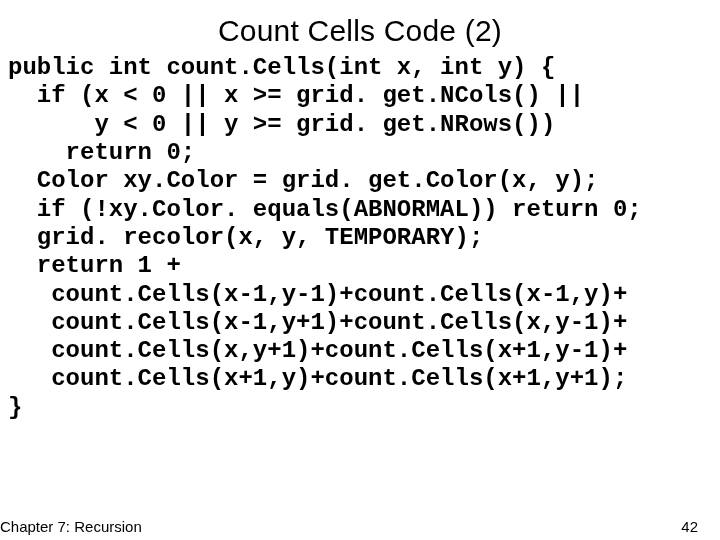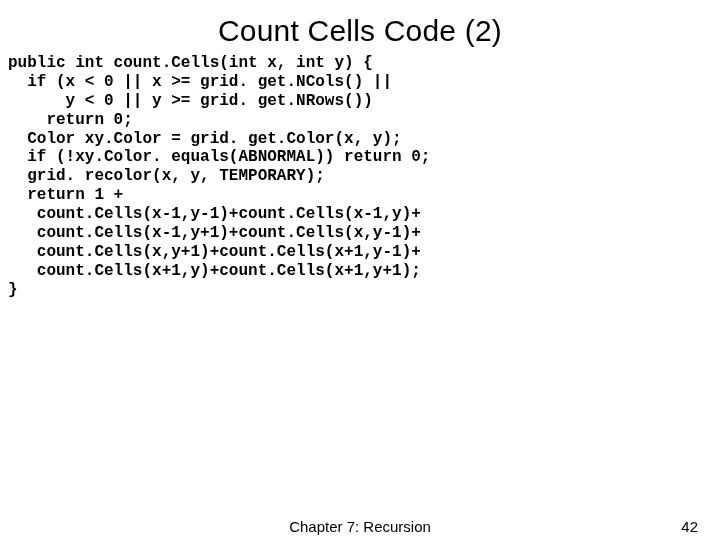--- a/index.html
+++ b/index.html
@@ -22,38 +22,38 @@
   .title {
     text-align: center;
     font-size: 30px;
     font-weight: 400;
     margin: 4px 0 6px 0;
     letter-spacing: 0.2px;
   }
   .code {
     font-family: "Courier New", Courier, monospace;
     font-weight: bold;
-    font-size: 16px;
+    font-size: 24px;
     line-height: 1.18;
     white-space: pre;
     letter-spacing: 0;
   }
   .footer {
     position: absolute;
     left: 0;
     right: 0;
     bottom: 22px;
     width: 100%;
     font-size: 15px;
   }
   .footer-center {
     position: absolute;
     left: 0;
     right: 0;
-    text-align: center;
+    text-align: left;
   }
   .footer-right {
     position: absolute;
     right: 22px;
   }
 </style>
 </head>
 <body>
 
 <div class="slide">

